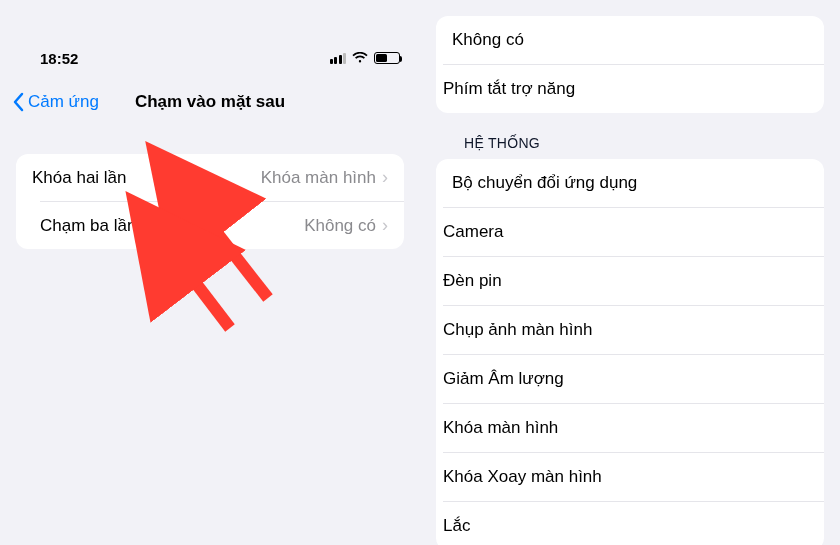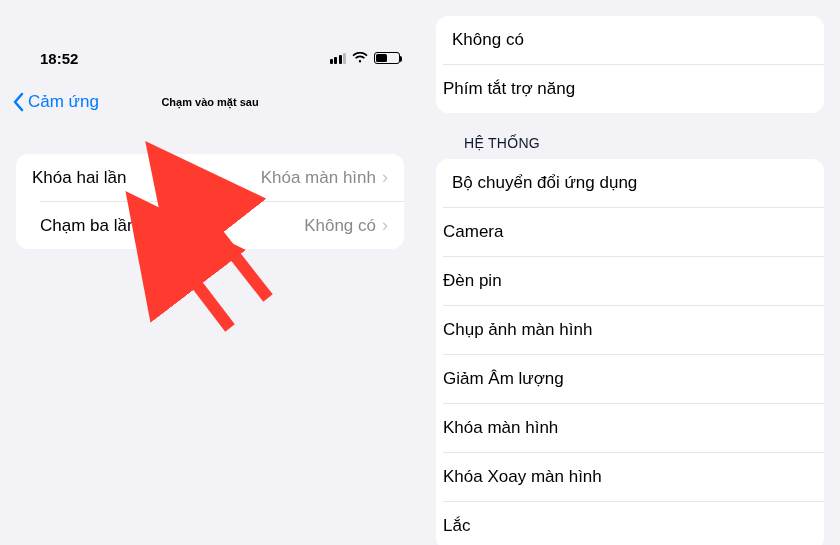--- a/index.html
+++ b/index.html
@@ -54,21 +54,21 @@
     align-items: center;
     padding: 0 12px;
     position: relative;
   }
   .back-btn {
     display: flex; align-items: flex-end; gap: 4px;
     color: #007aff; font-size: 17px; cursor: pointer;
   }
   .nav-title {
     position: absolute; left: 50%; transform: translateX(-50%);
-    font-size: 11px; font-weight: 600; color:#000;
+    font-size: 17px; font-weight: 600; color:#000;
   }
 
   .group {
     margin: 30px 16px 0;
     background: #fff;
     border-radius: 12px;
     overflow: hidden;
   }
   .row {
     display: flex; align-items: flex-end;

